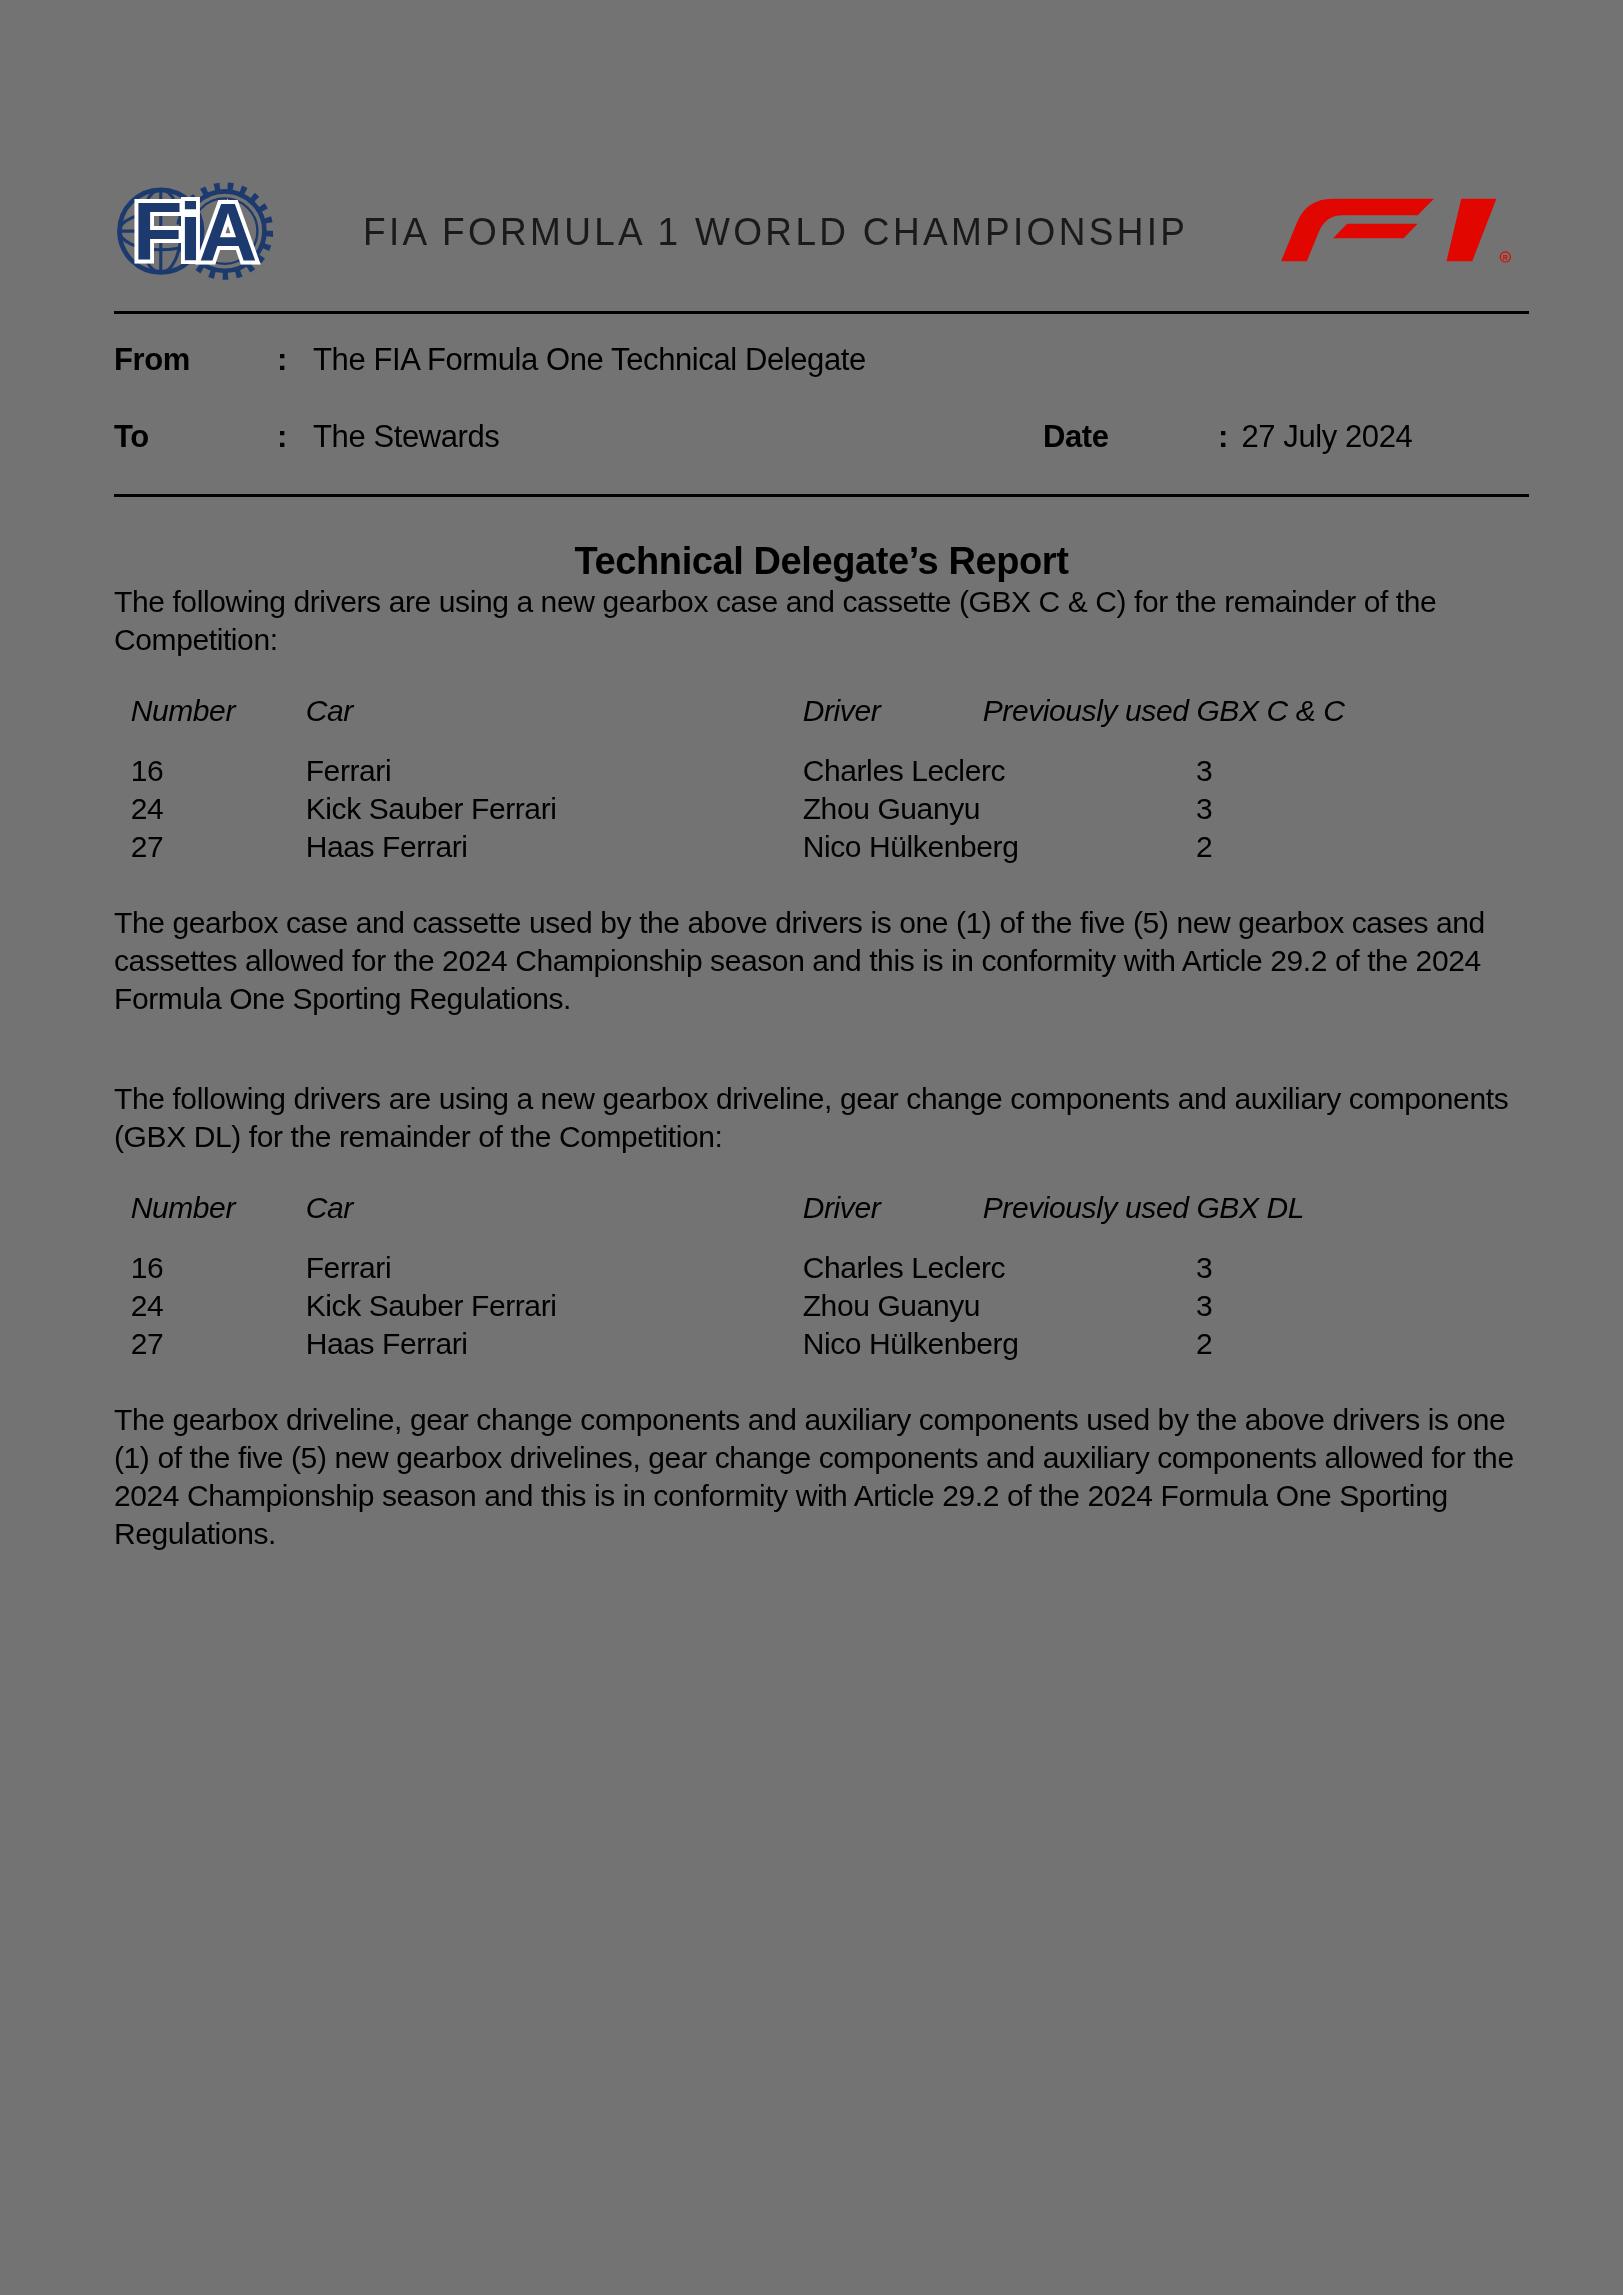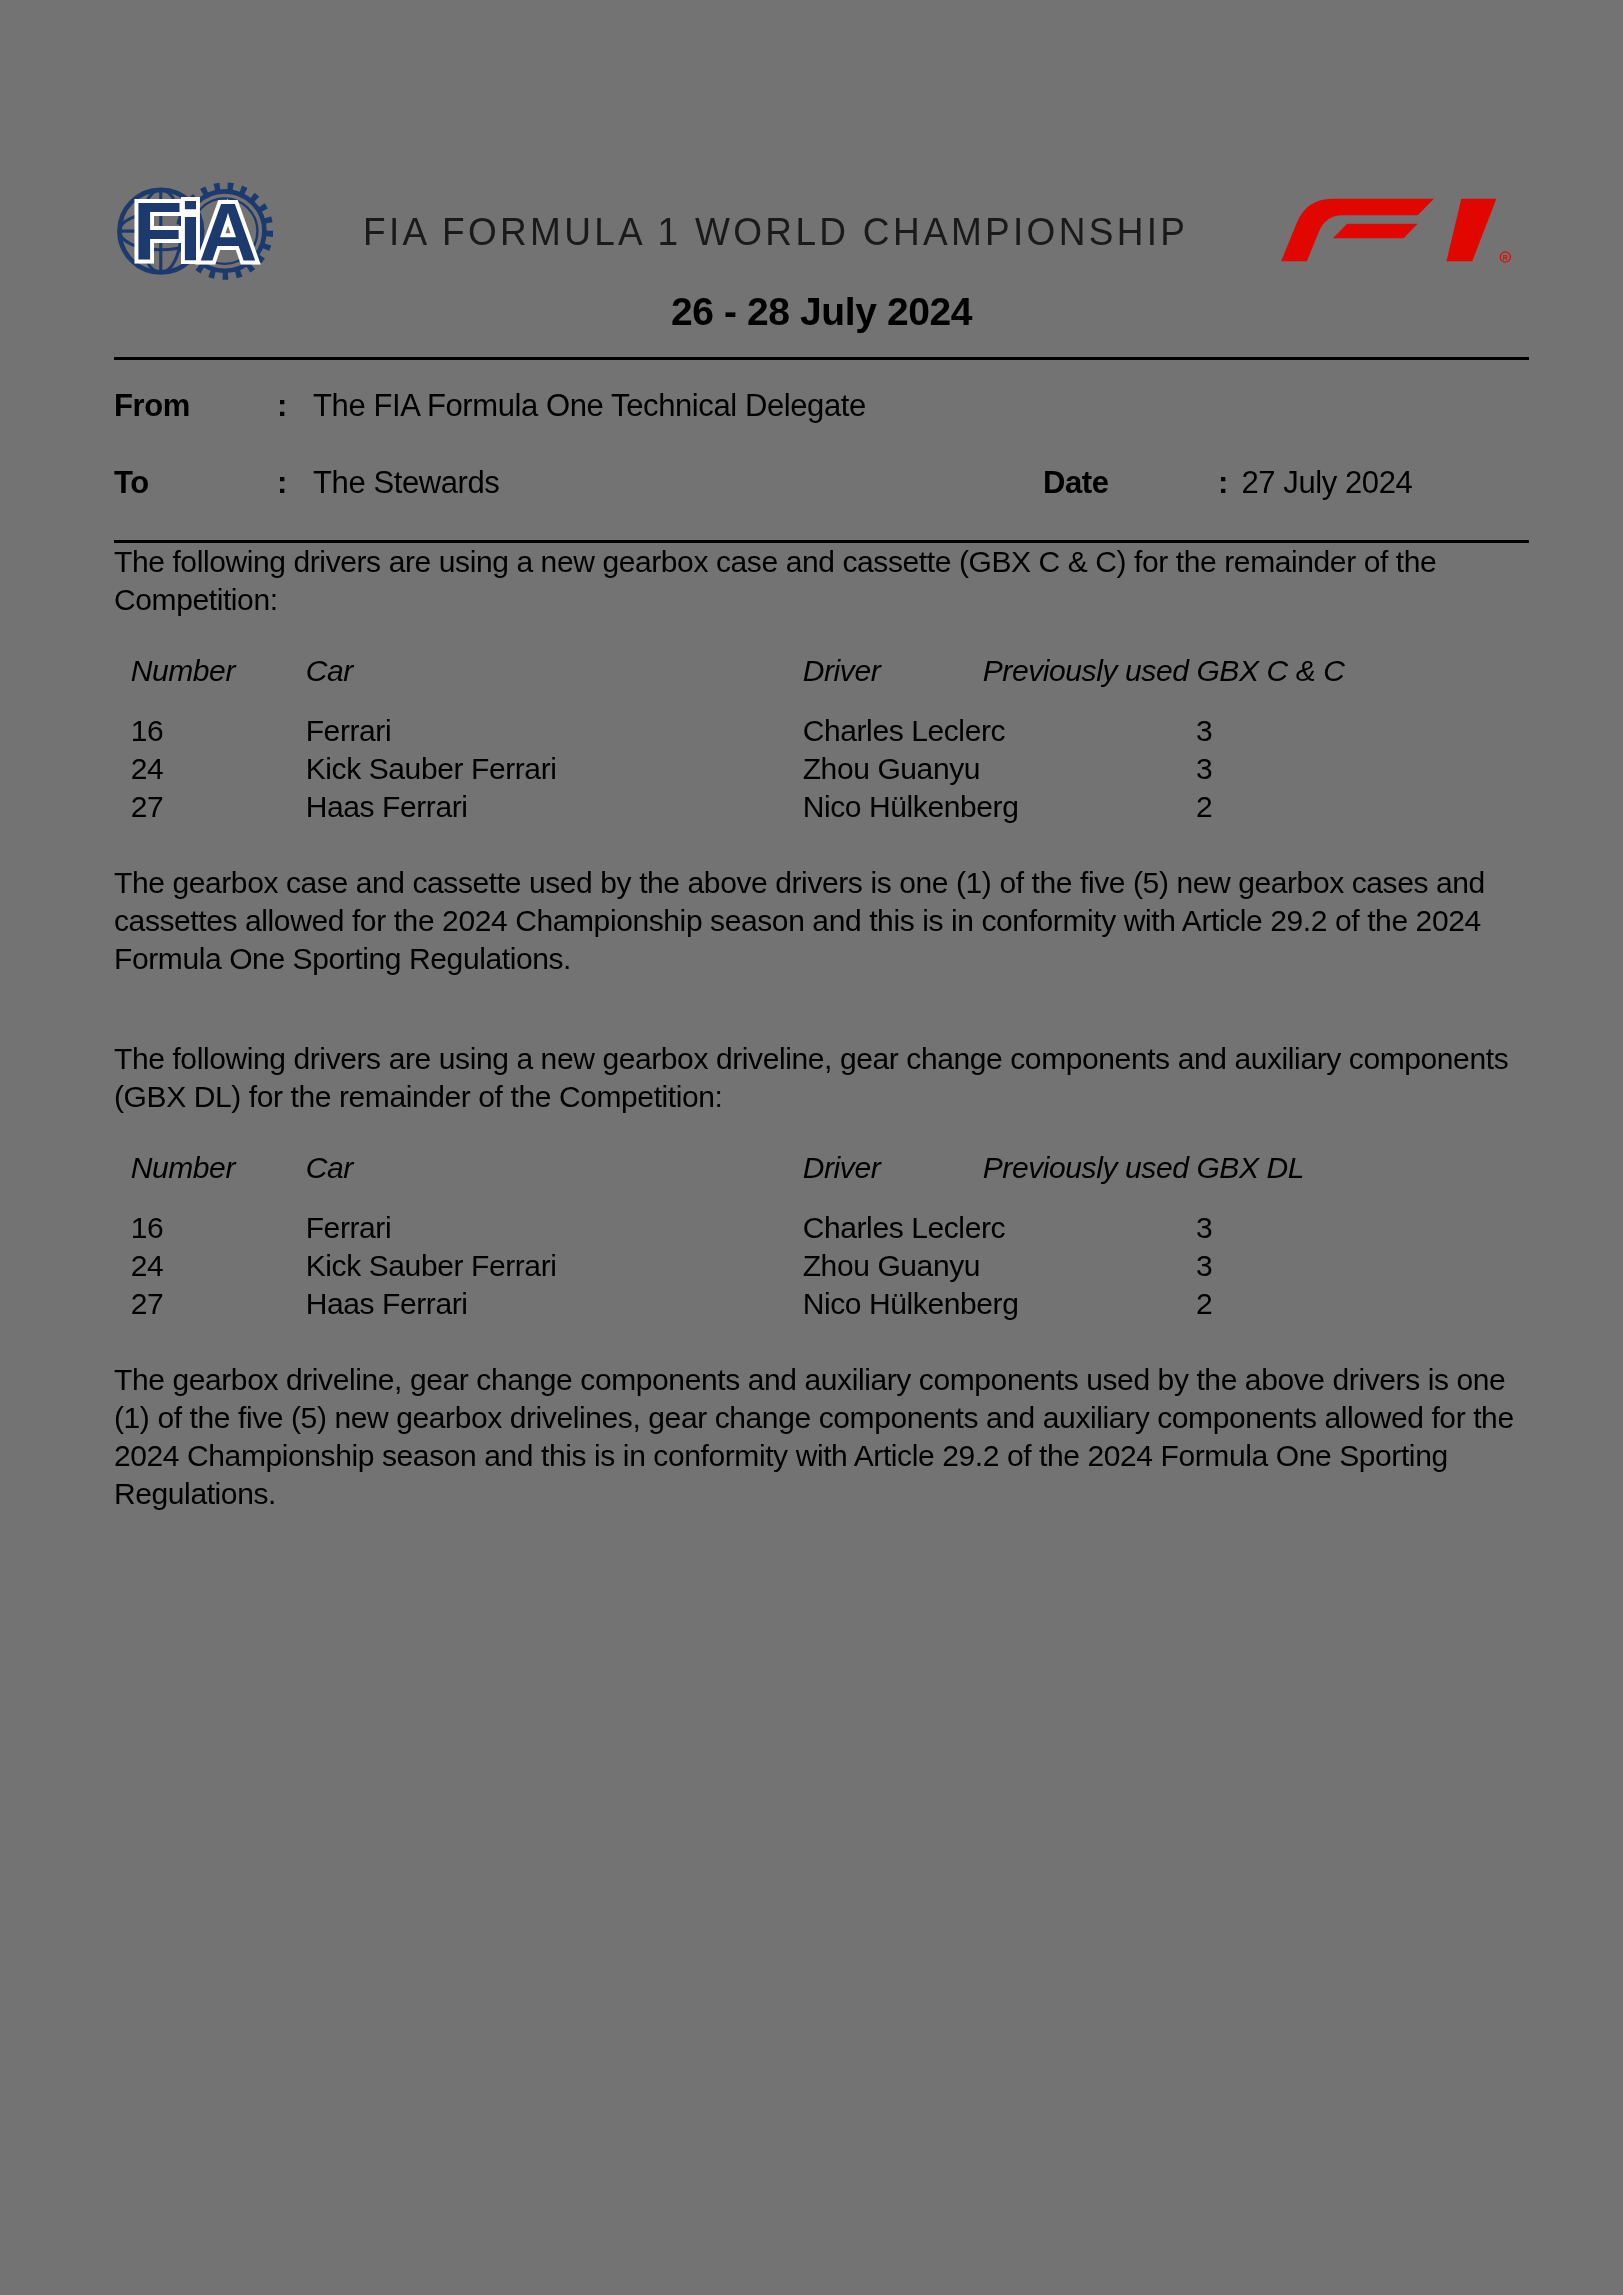--- a/index.html
+++ b/index.html
@@ -78,21 +78,20 @@
       <g style="fill:var(--f1-red)">
         <path d="M 140 0 L 400 0 L 358 42 L 165 42 Q 122 42 104 86 L 74 160 L 8 160 L 48 62 Q 73 0 140 0 Z"></path>
         <path d="M 177 64 L 358 64 L 322 101 L 141 101 Z"></path>
         <path d="M 470 0 L 560 0 L 498 160 L 432 160 Z"></path>
       </g>
       <circle cx="583" cy="149" r="13" fill="none" style="stroke:var(--f1-red)" stroke-width="3"></circle>
       <text x="583" y="156" text-anchor="middle" font-size="18" font-weight="bold" style="fill:var(--f1-red)">R</text>
     </svg>
   </header>
 
-  <div class="event-dates">26 - 28 July 2024</div>
 
   <hr class="rule rule-1">
 
   <div class="meta">
     <div class="meta-row">
       <span class="meta-label">From</span>
       <span class="meta-colon">:</span>
       <span class="meta-value">The FIA Formula One Technical Delegate</span>
     </div>
     <div class="meta-row">
@@ -102,20 +101,21 @@
       <span class="date-group">
         <span class="meta-label">Date</span>
         <span class="meta-colon">:</span>
         <span class="meta-value">27 July 2024</span>
       </span>
     </div>
   </div>
 
   <hr class="rule rule-2">
 
+  <h1 class="report-heading">Technical Delegate’s Report</h1>
 
   <section class="section section-1">
     <p class="body-text intro">The following drivers are using a new gearbox case and cassette (GBX C &amp; C) for the remainder of the Competition:</p>
 
     <div class="gbx-table">
       <div class="t-row t-head">
         <div class="t-cell c1">Number</div>
         <div class="t-cell c2">Car</div>
         <div class="t-cell c3">Driver</div>
         <div class="t-cell c4">Previously used GBX C &amp; C</div>

